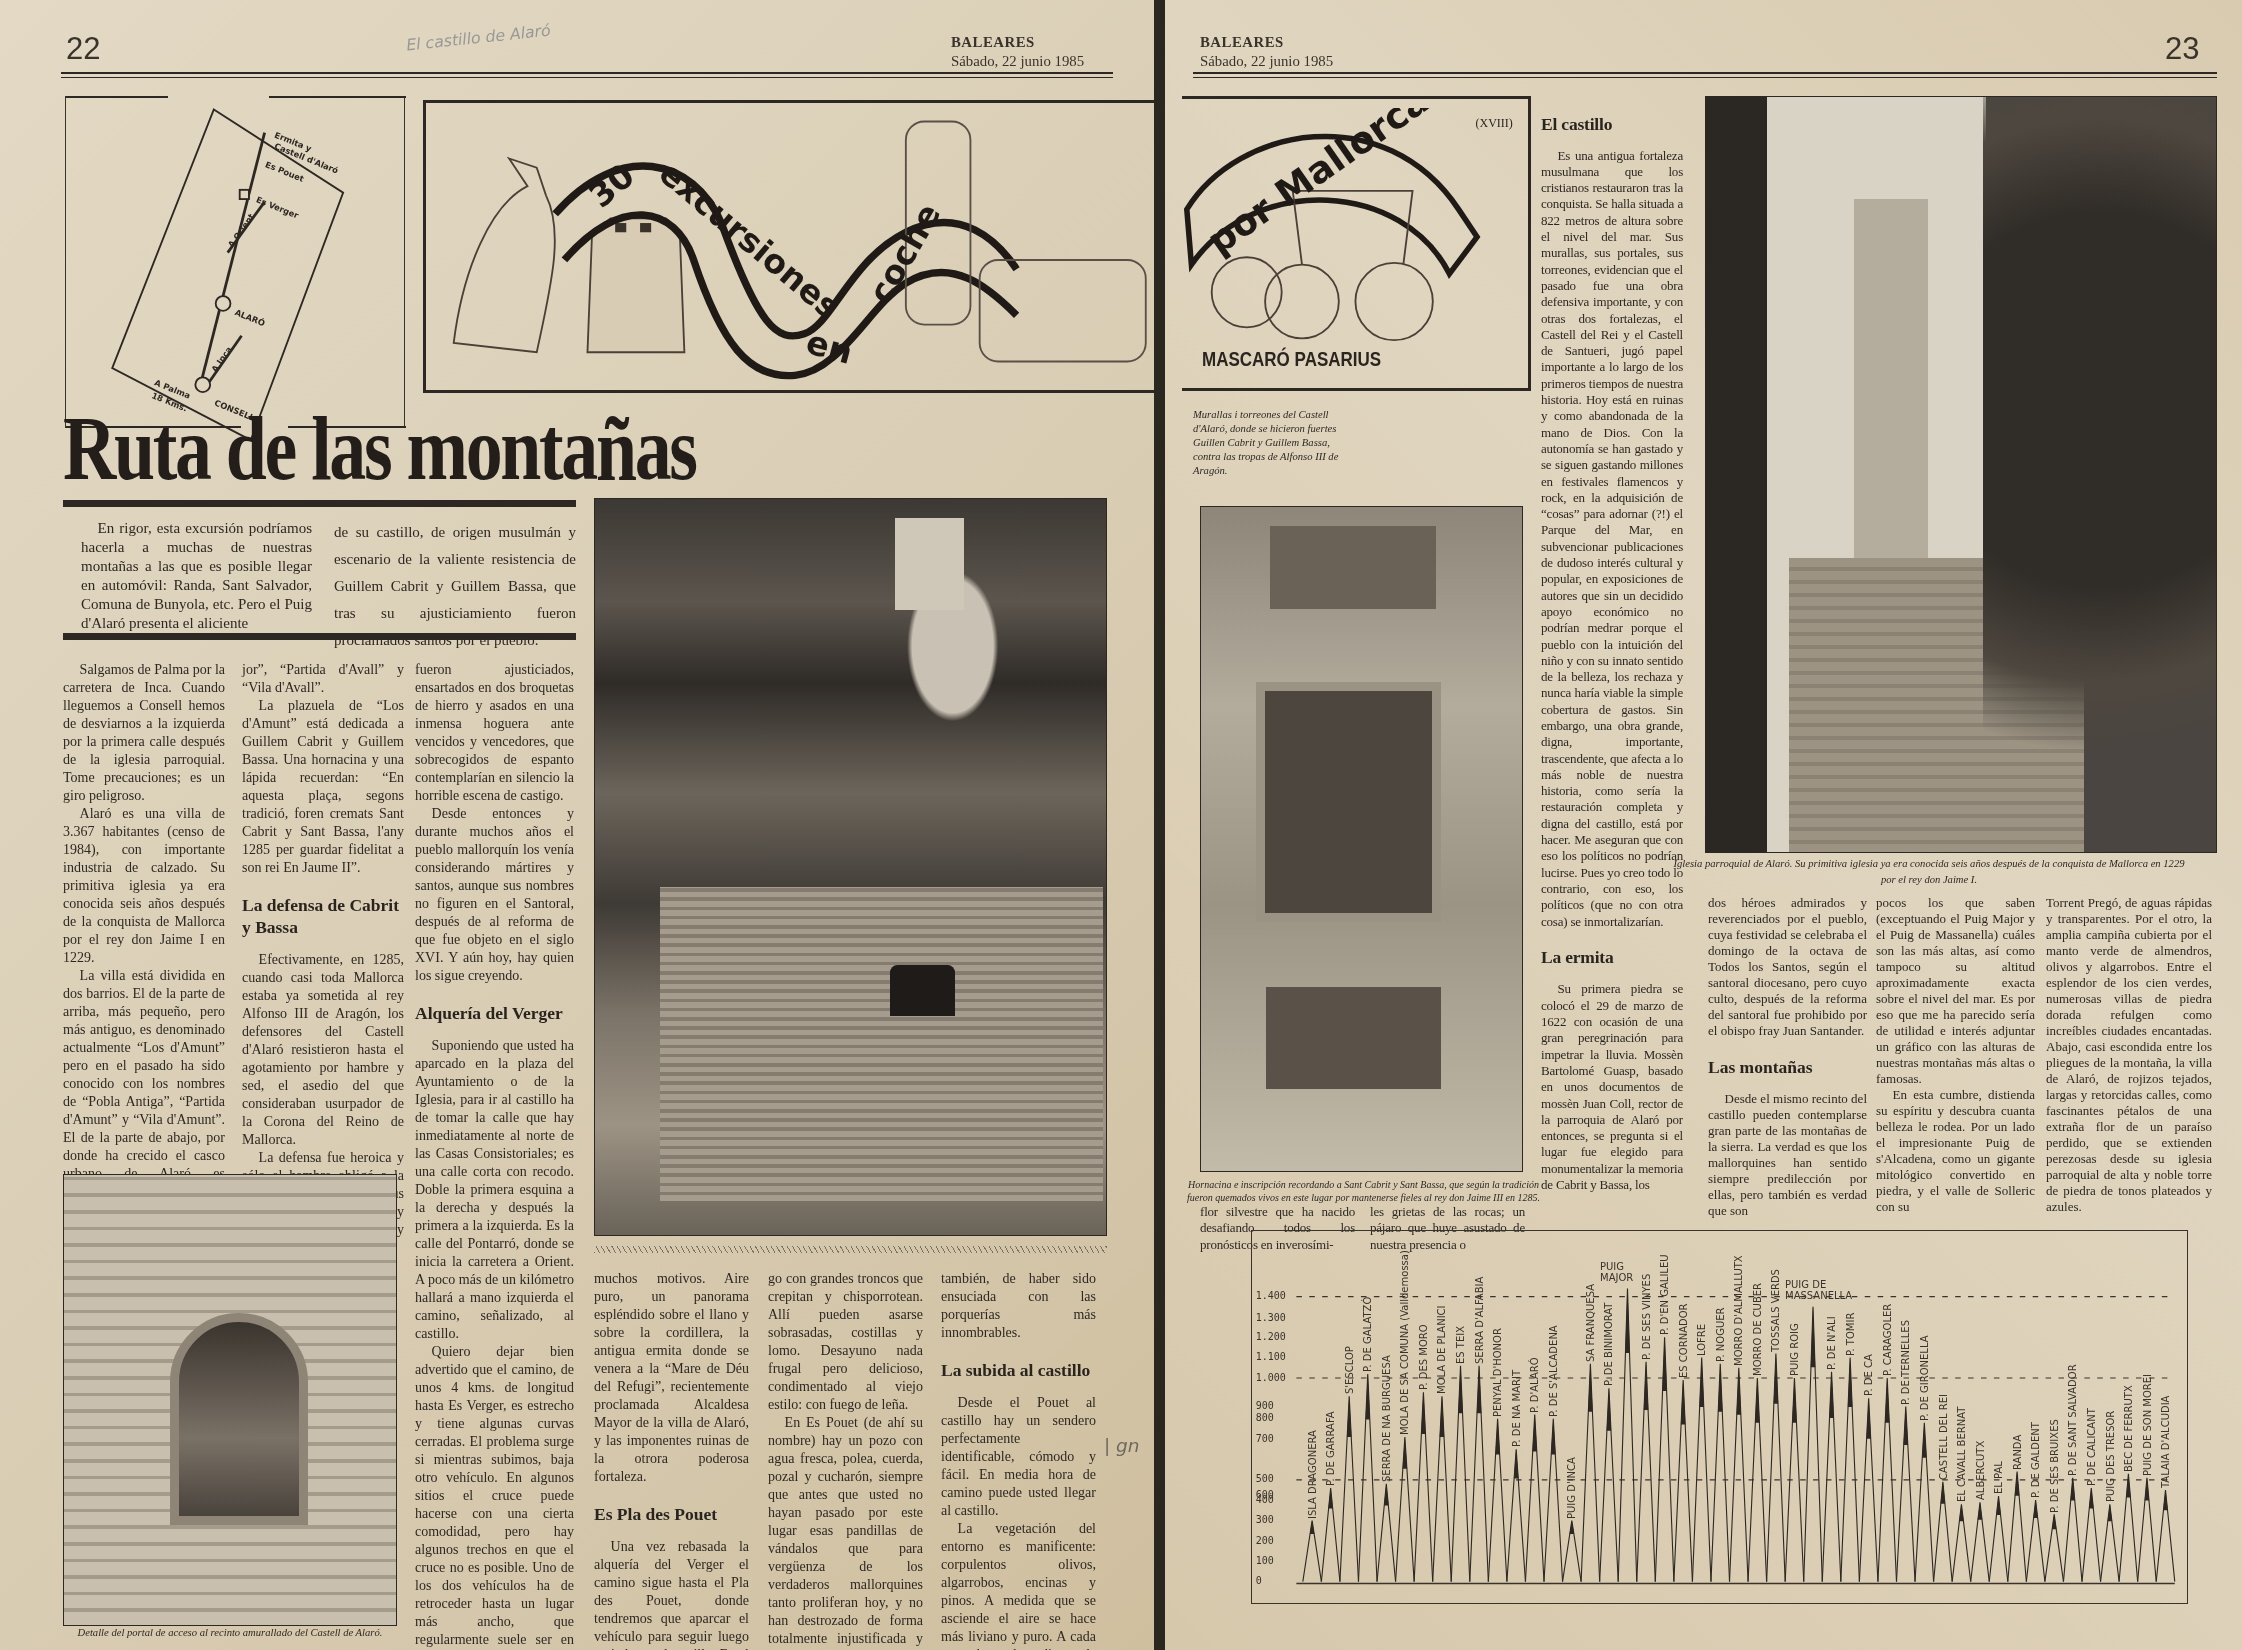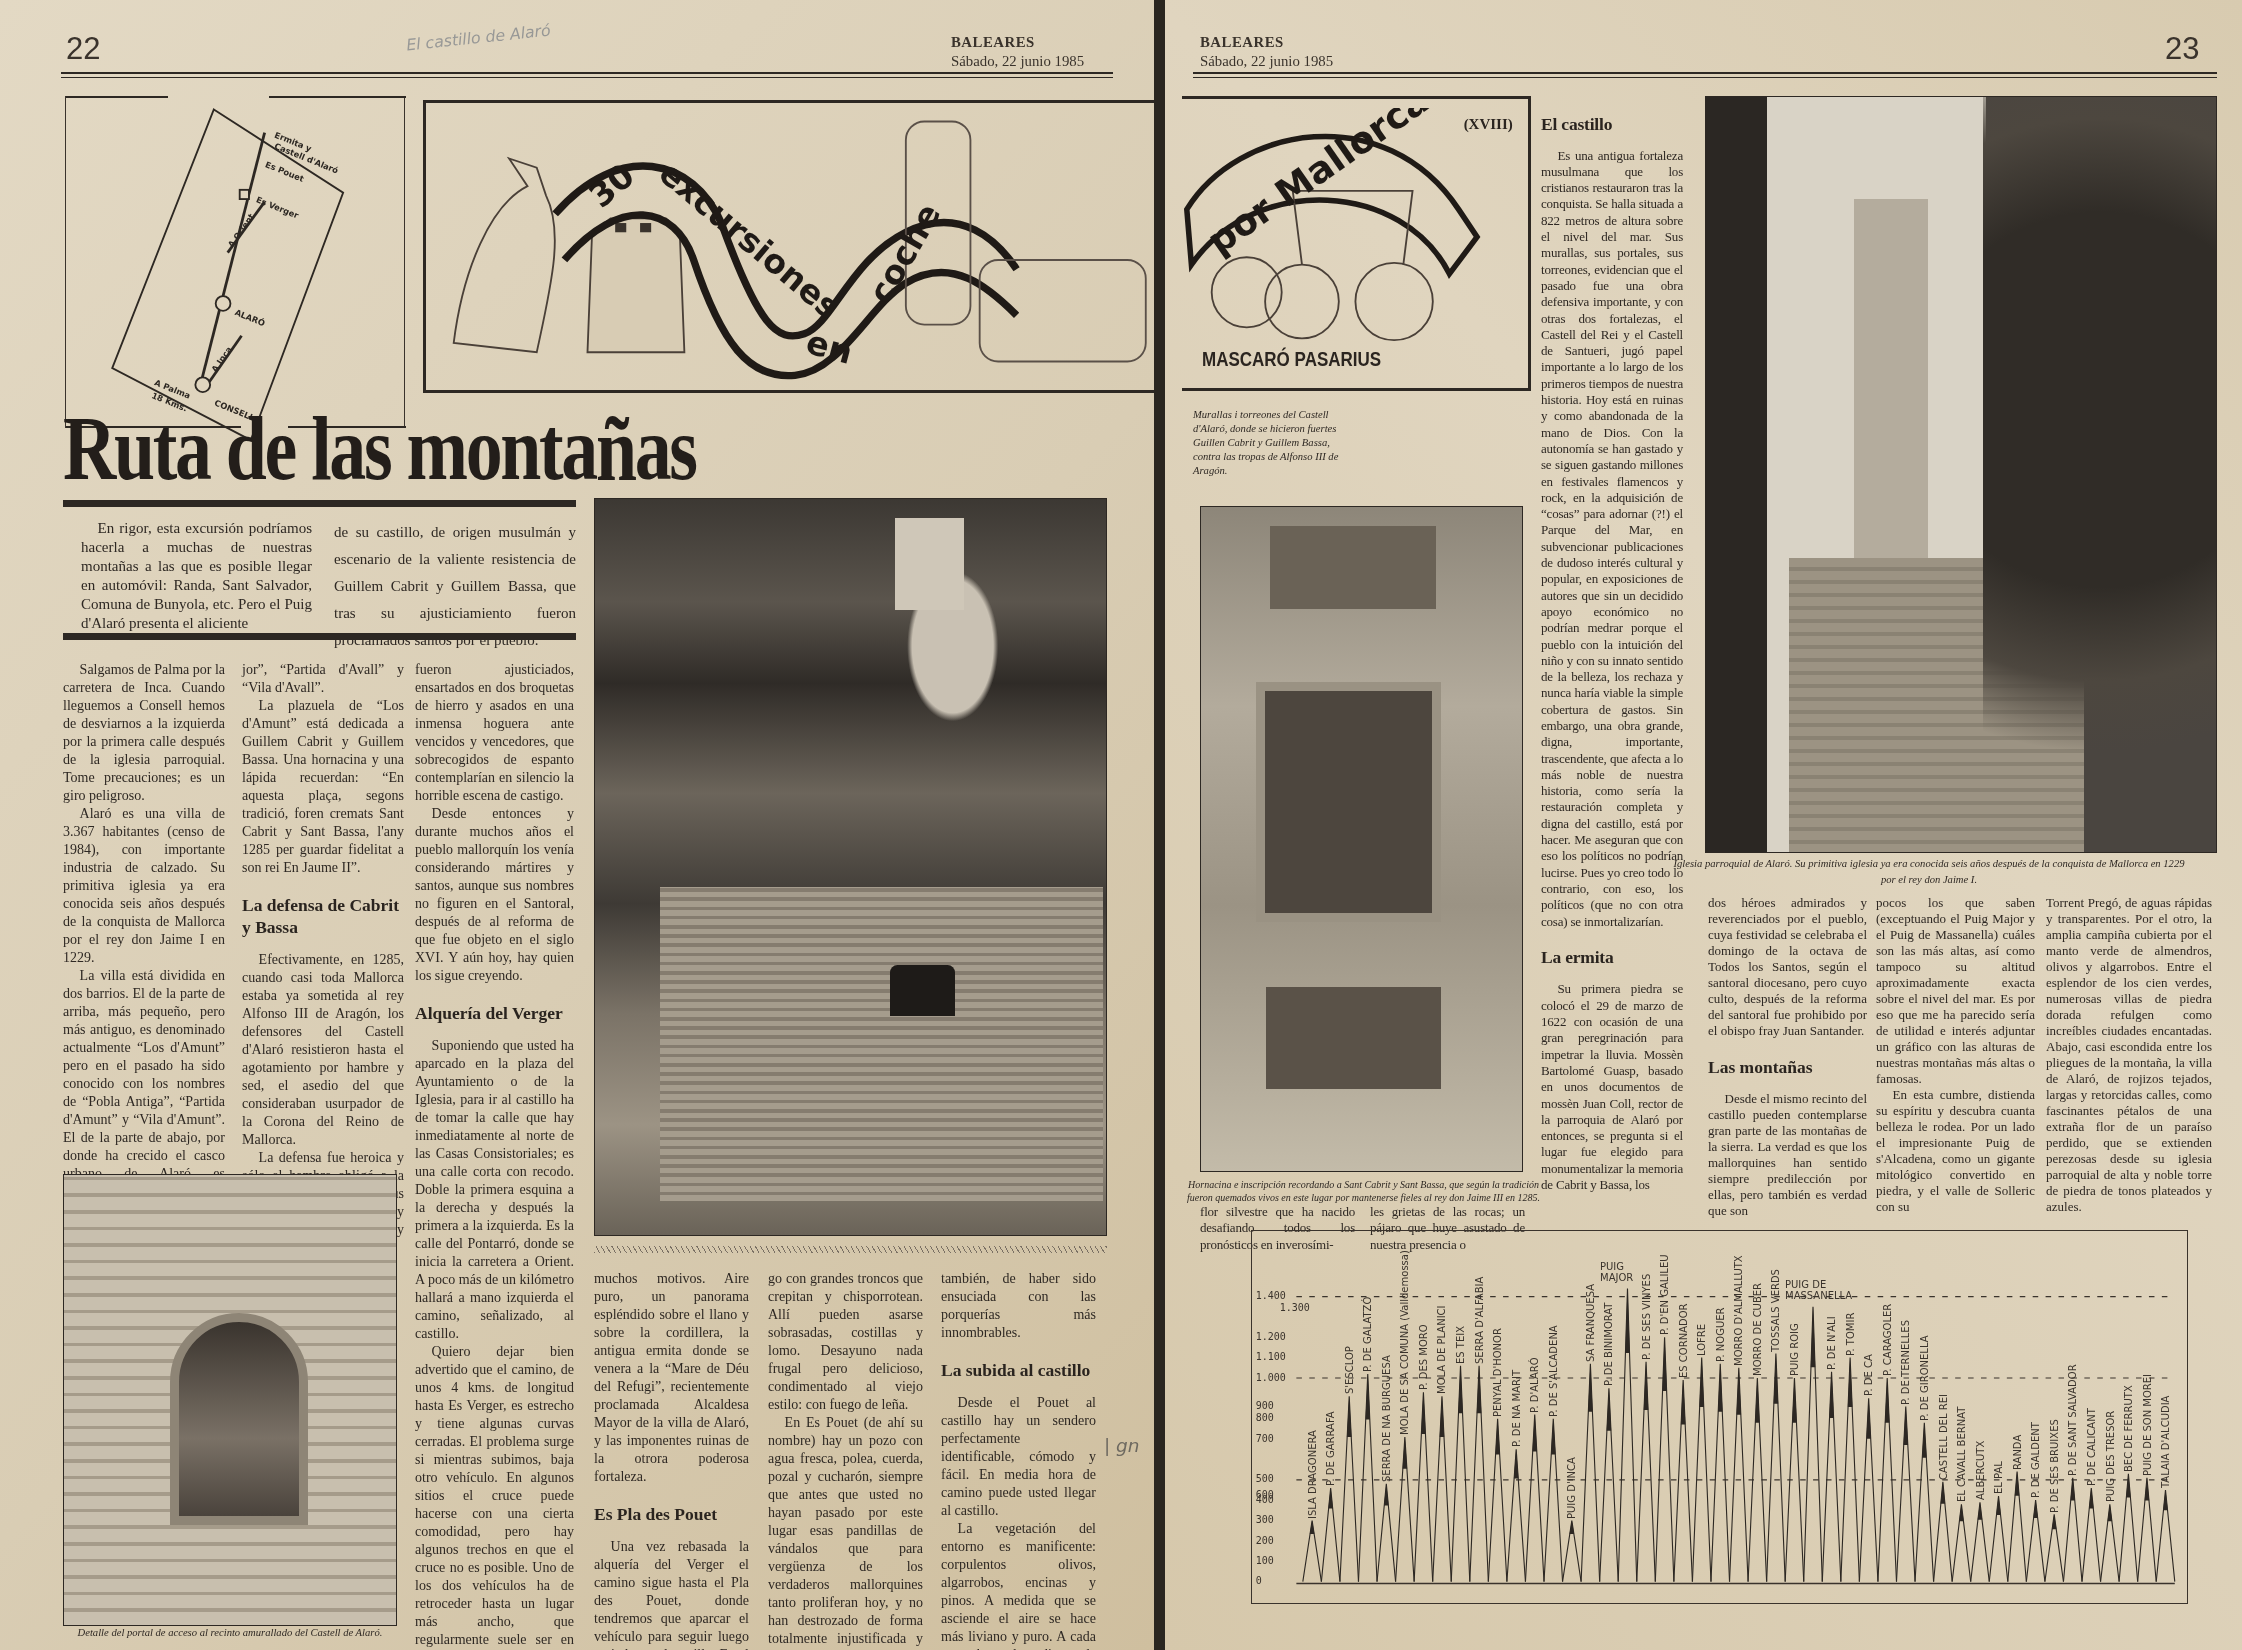--- a/index.html
+++ b/index.html
@@ -156,21 +156,21 @@
 
 <div class="page" id="pR">
   <div class="abs mast" style="left:35px;top:33px">
     <b>BALEARES</b><br>
     <span>Sábado, 22 junio 1985</span>
   </div>
   <div class="abs pnum" style="left:1000px;top:31px">23</div>
   <div class="rule2" style="left:28px;top:72px;width:1024px"></div>
 
   <div class="frame" style="left:16.6px;top:96px;width:349px;height:295px;border-left:none">
-    <div class="abs" style="right:14.8px;top:16.6px;font-weight:bold;font-size:15px">(XVIII)</div>
+    <div class="abs" style="right:14.8px;top:16.6px;font-weight:normal;font-size:12px">(XVIII)</div>
     <svg width="345" height="258" style="position:absolute;left:0;top:9.2px" viewBox="0 0 374 280">
       <path d="M5 110 C 60 20 220 -10 300 110 L 320 140 L 290 180 C 240 80 80 70 10 170 Z" fill="none" stroke="#1f1a16" stroke-width="6"></path>
       <circle cx="70" cy="200" r="38" fill="none" stroke="#4a4038" stroke-width="2"></circle>
       <circle cx="130" cy="210" r="40" fill="none" stroke="#4a4038" stroke-width="2"></circle>
       <circle cx="230" cy="210" r="42" fill="none" stroke="#4a4038" stroke-width="2"></circle>
       <path d="M130 170 L 120 90 L 250 90 L 240 170" fill="none" stroke="#4a4038" stroke-width="2"></path>
       <text x="40" y="160" font-family="DejaVu Sans" font-weight="bold" font-size="40" fill="#1f1a16" transform="rotate(-35 40 160)">por Mallorca</text>
     </svg>
     <div class="abs" style="left:20px;top:249px;font-family:'Liberation Sans',sans-serif;font-weight:bold;font-size:20px;transform:scaleX(.85);transform-origin:left">MASCARÓ PASARIUS</div>
   </div>
@@ -228,21 +228,21 @@
       <div class="ytick" style="top: 283px;">300</div>
       <div class="ytick" style="top: 263px;">400</div>
       <div class="ytick" style="top: 242px;">500</div>
       <div class="ytick" style="top: 222px; margin-top: 36px;">600</div>
       <div class="ytick" style="top: 202px;">700</div>
       <div class="ytick" style="top: 181px;">800</div>
       <div class="ytick" style="top: 169px;">900</div>
       <div class="ytick" style="top: 141px;">1.000</div>
       <div class="ytick" style="top: 120px;">1.100</div>
       <div class="ytick" style="top: 100px;">1.200</div>
-      <div class="ytick" style="top: 71px; margin-left: 24px;">1.300</div>
+      <div class="ytick" style="top: 81px;">1.300</div>
       <div class="ytick" style="top: 59px;">1.400</div>
     </div>
   <svg id="peaks" width="933" height="370" style="position:absolute;left:0;top:0" viewBox="0 0 1011 401">
       <line x1="48" x2="1000" y1="269.6551724137931" y2="269.6551724137931" stroke="#3a332c" stroke-dasharray="6 8" stroke-width="1.3"></line>
       <line x1="48" x2="1000" y1="159.3103448275862" y2="159.3103448275862" stroke="#3a332c" stroke-dasharray="6 8" stroke-width="1.3"></line>
       <line x1="48" x2="1000" y1="71.0344827586207" y2="71.0344827586207" stroke="#3a332c" stroke-dasharray="6 8" stroke-width="1.3"></line>
       <polyline points="55,380 65.0531914893617,313.7931034482759 75.1063829787234,380" fill="none" stroke="#2d2823" stroke-width="1.2"></polyline>
       <polygon points="62.553191489361694,328.3586206896552 65.0531914893617,313.7931034482759 67.5531914893617,328.3586206896552" fill="#2d2823"></polygon>
       <polyline points="75.1063829787234,380 85.15957446808511,278.48275862068965 95.2127659574468,380" fill="none" stroke="#2d2823" stroke-width="1.2"></polyline>
       <polygon points="82.65957446808511,300.8165517241379 85.15957446808511,278.48275862068965 87.65957446808511,300.8165517241379" fill="#2d2823"></polygon>

